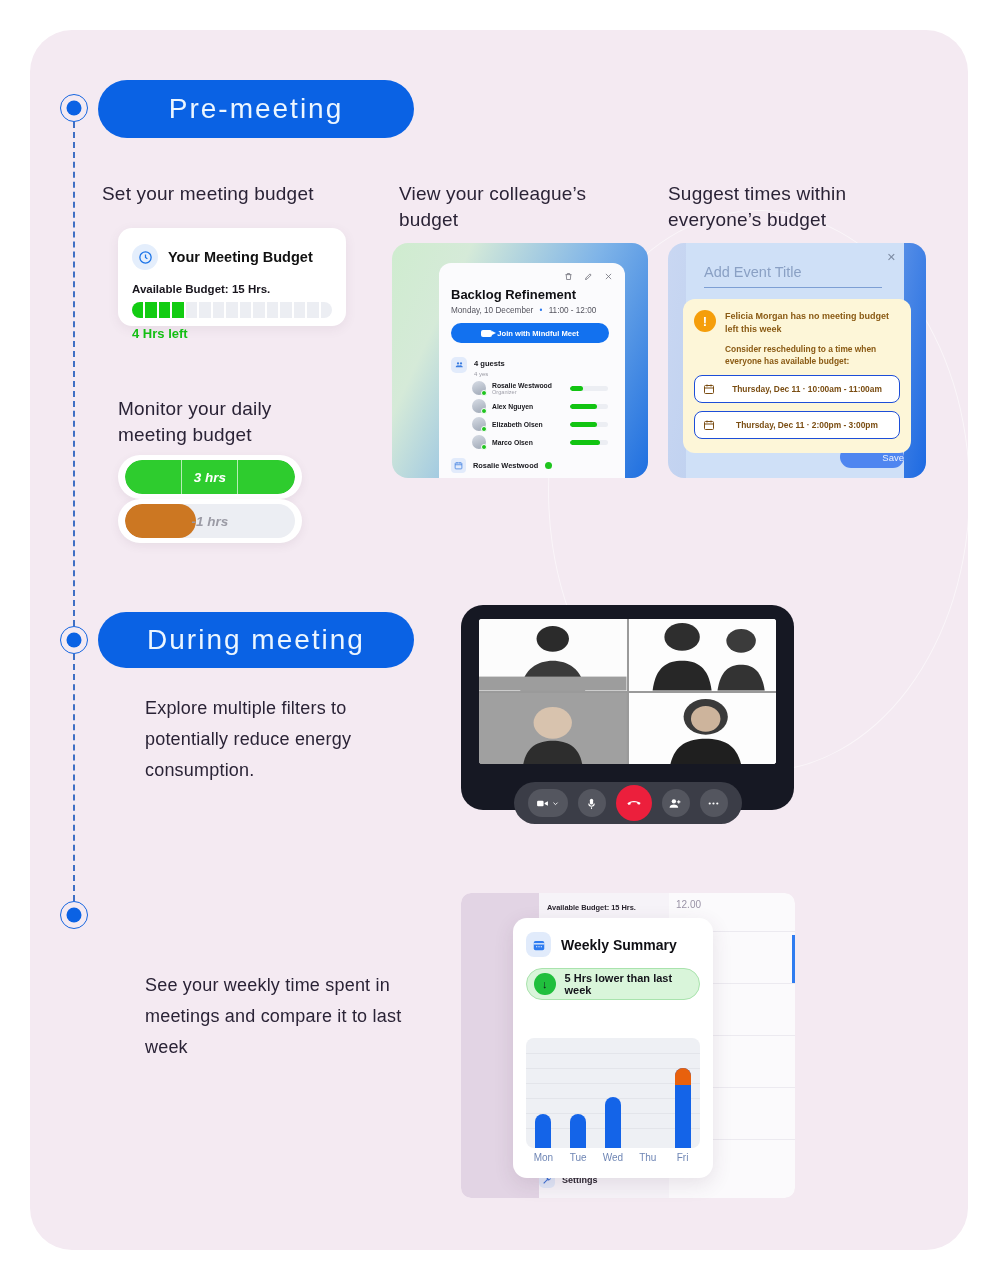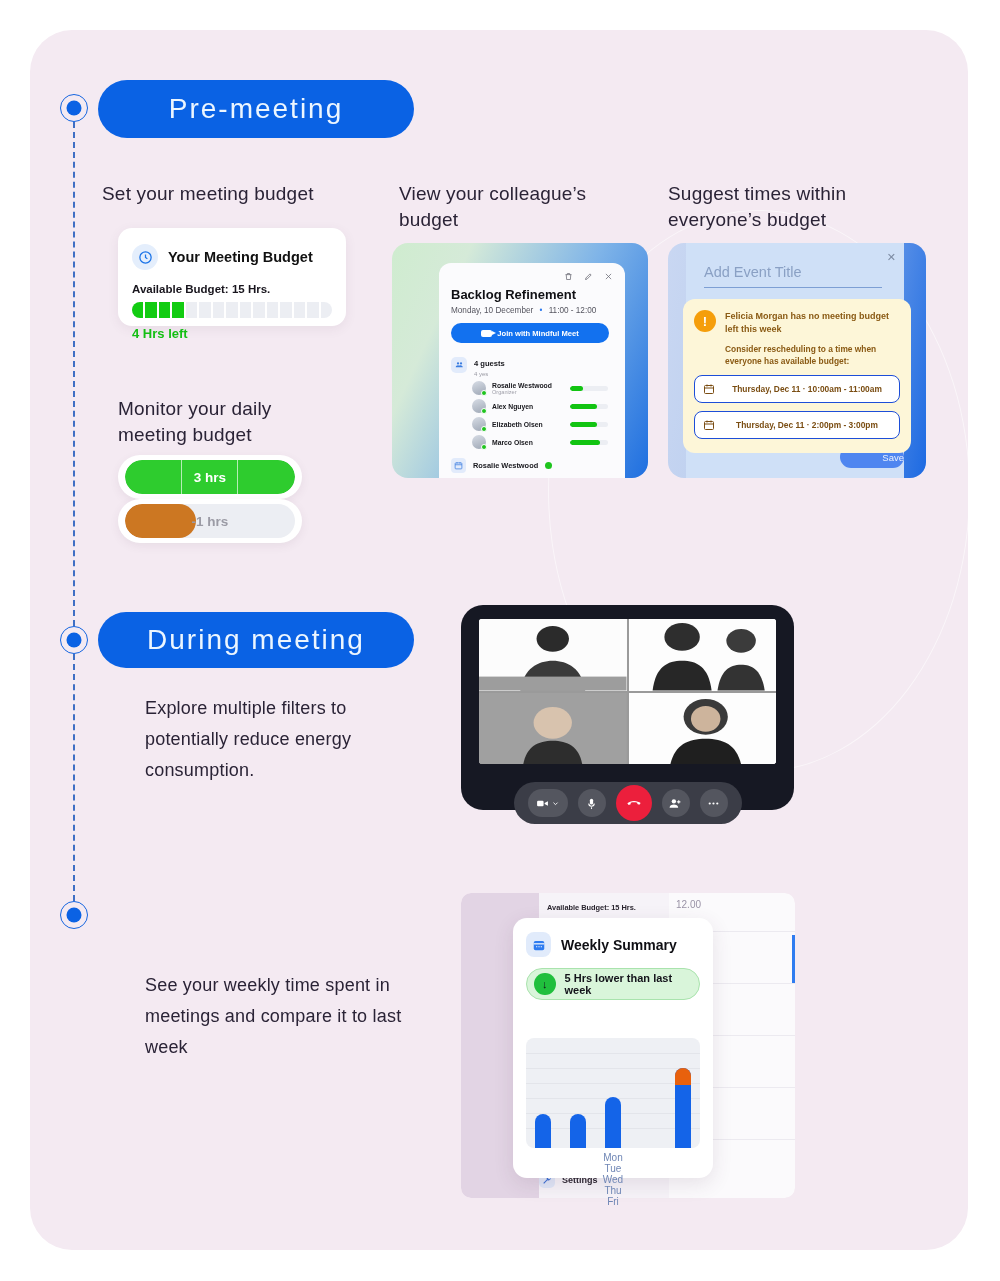--- a/index.html
+++ b/index.html
@@ -48,21 +48,21 @@
   .bcard-title{font-size:14.5px;font-weight:bold;color:#111;}
   .bcard-sub{font-size:11.5px;font-weight:bold;margin:13px 0 0 14px;color:#18151d;}
   .seg-wrap{display:flex;gap:2px;margin:7px 0 0 14px;width:200px;height:16px;
     border-radius:8px;overflow:hidden;}
   .seg{flex:1;background:#eceef3;}
   .seg.on{background:#12cc12;}
   .bcard-left{font-size:13px;font-weight:bold;color:#14bf14;margin:8px 0 0 14px;}
 
   
   .dbar{position:absolute;left:118px;width:170px;height:34px;background:#fff;
-    border-radius:22px;padding:5px 7px;box-shadow:0 3px 10px rgba(90,60,90,.08);}
+    border-radius:22px;padding:5px 7px;box-shadow:0 3px 10px rgba(90,60,90,.08);font-style:italic;}
   .dbar .track{position:relative;width:100%;height:100%;border-radius:18px;
     background:#eceef3;overflow:hidden;}
   .dbar .fill{position:absolute;left:0;top:0;height:100%;border-radius:18px;}
   .dbar .lbl{position:absolute;left:0;top:0;width:100%;height:100%;
     display:flex;align-items:center;justify-content:center;font-size:13.5px;font-weight:bold;}
   .dbar .tick{position:absolute;top:0;height:100%;width:1px;background:rgba(255,255,255,.65);}
 
   
   .evt-bg{position:absolute;left:392px;top:243px;width:256px;height:235px;border-radius:16px;
     background:linear-gradient(115deg,#cfeccf 0%,#d5ead8 22%,#7fb4e8 58%,#1f6fe0 100%);
@@ -165,21 +165,21 @@
     display:flex;align-items:center;justify-content:center;color:#fff;font-size:12px;}
   .ws-badge span{font-size:11px;font-weight:bold;color:#13131a;}
   .ws-plot{position:absolute;left:13px;top:120px;width:174px;height:110px;
     background:#eef0f4;border-radius:8px;overflow:hidden;}
   .ws-grid{position:absolute;left:0;width:100%;height:1px;background:#e3e5ea;}
   .ws-bars{position:absolute;left:0;bottom:0;width:100%;height:100%;display:flex;}
   .ws-col{flex:1;display:flex;align-items:flex-end;justify-content:center;}
   .ws-bar{width:16px;border-radius:8px 8px 0 0;background:#1464e8;position:relative;}
   .ws-bar .cap{position:absolute;left:0;top:0;width:100%;background:#e8610d;
     border-radius:8px 8px 0 0;}
-  .ws-xs{position:absolute;left:13px;top:234px;width:174px;display:flex;flex-direction:column;}
+  .ws-xs{position:absolute;left:13px;top:234px;width:174px;display:flex;}
   .ws-xs div{flex:1;text-align:center;font-size:10px;color:#6f86b5;}
 </style>
 </head>
 <body>
 
 <div class="canvas">
   <div class="panel"></div>
 
   <div class="tl-line" style="top:122px;height:504px;"></div>
   <div class="tl-line" style="top:654px;height:247px;"></div>

